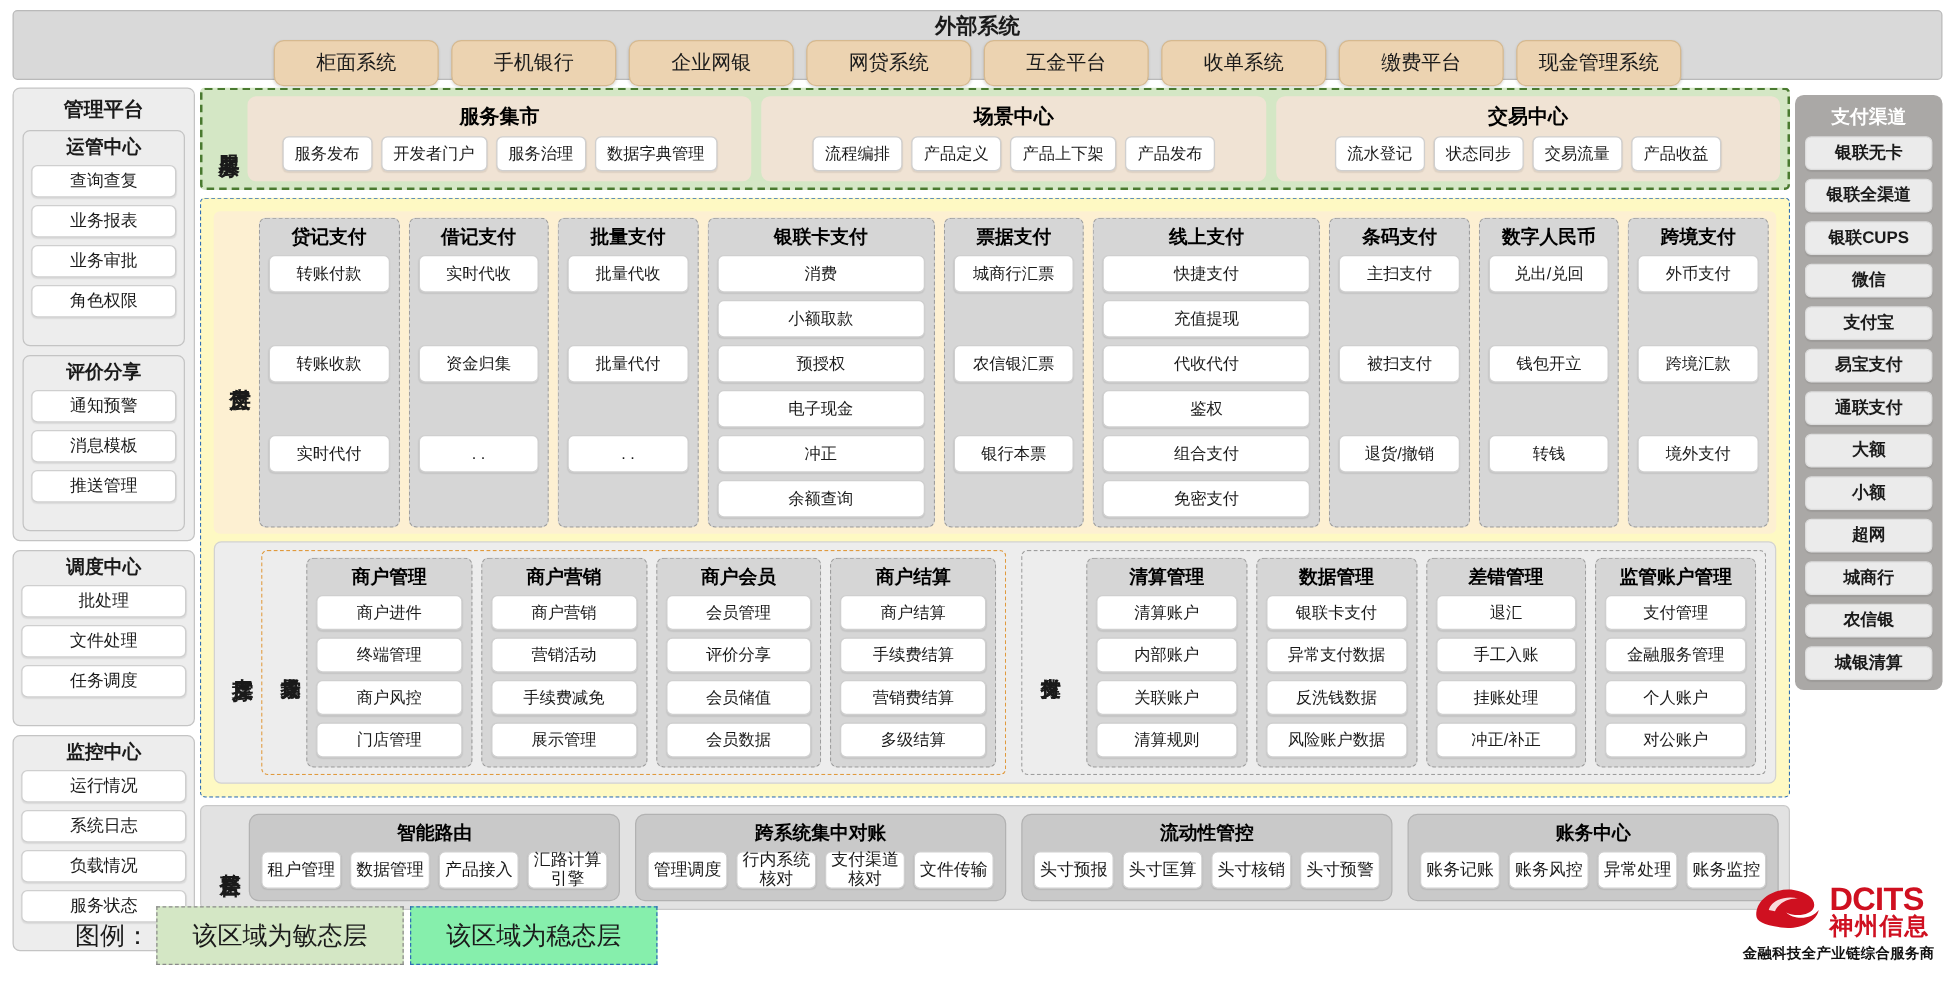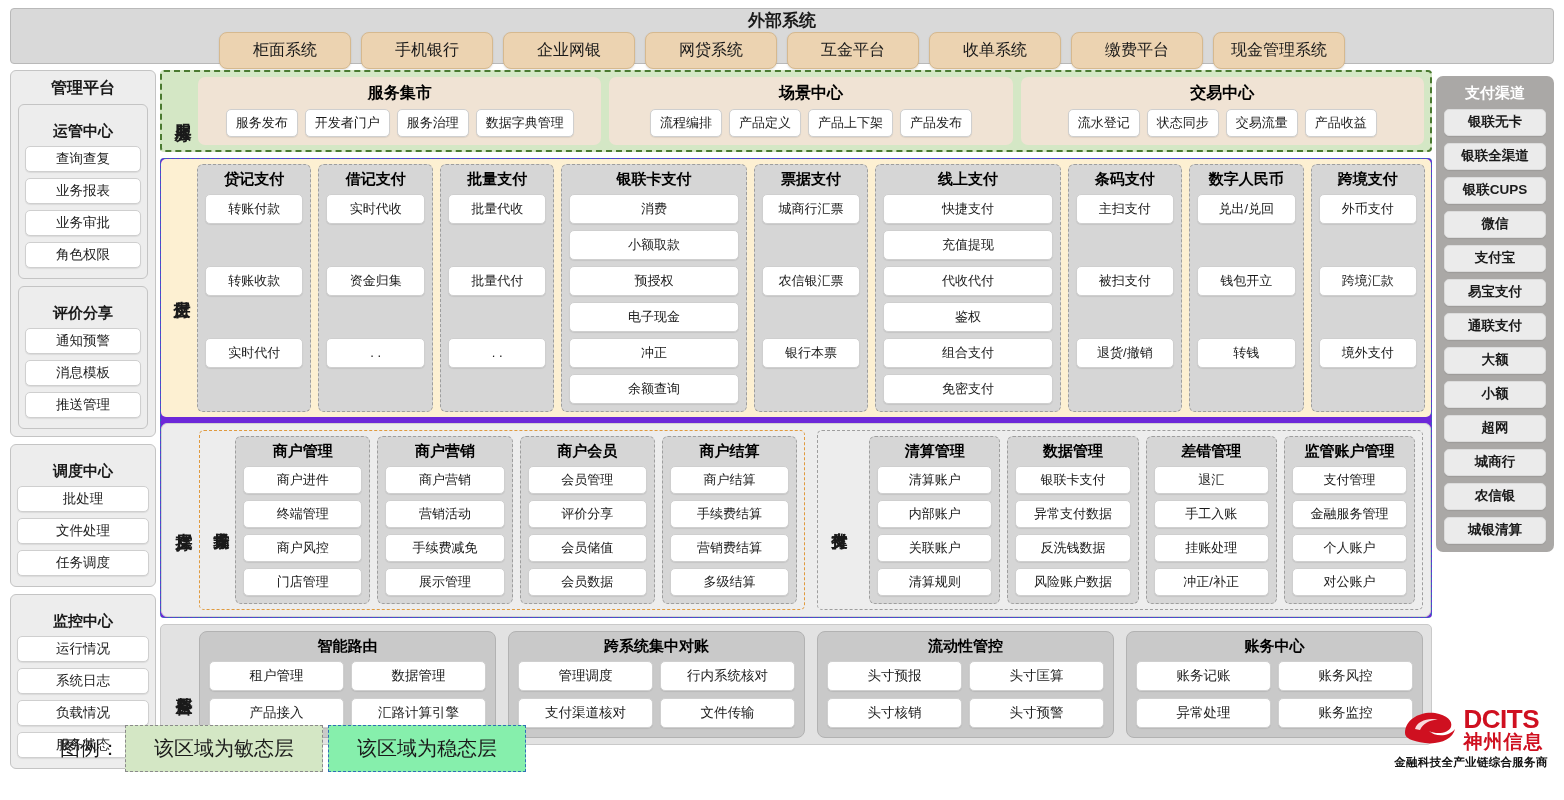--- a/index.html
+++ b/index.html
@@ -50,26 +50,26 @@
   .left-col {
     position:absolute; left:10px; top:70px; width:146px;
   }
   .panel {
     background:#ededed; border:1px solid #c4c4c4; border-radius:6px;
     padding:5px 7px 7px; margin-bottom:7px;
   }
   .panel-title { font-weight:bold; font-size:16px; text-align:center; padding:2px 0 5px; }
   .sub-panel {
     background:#ededed; border:1px solid #c4c4c4; border-radius:6px;
-    padding:14px 6px 6px; margin-bottom:7px;
+    padding:0 6px 6px; margin-bottom:7px;
   }
   .sub-panel:last-child { margin-bottom:0; }
   .sub-title { font-weight:bold; font-size:15px; text-align:center; padding:3px 0 5px; }
   .side-chip { height:26px; margin-bottom:6px; font-size:13.5px; }
-  .side-chip:last-child { margin-bottom:4px; }
+  .side-chip:last-child { margin-bottom:16px; }
 
   
   .right-col {
     position:absolute; left:1436px; top:76px; width:118px;
     background:#aaa8a6; border-radius:7px; padding:5px 8px 8px;
   }
   .right-title { font-weight:bold; font-size:15px; text-align:center; color:#fff; padding:3px 0 6px; }
   .right-chip {
     height:27px; margin-bottom:7px; font-size:13.5px;
     background:#ebebeb; border:1px solid #dcdcdc;font-weight:bold;
@@ -93,22 +93,22 @@
   .svc-groups { display:flex; flex:1; gap:8px; }
   .svc-group {
     flex:1; background:#f0e3d4; border-radius:7px; padding:2px 8px 8px;
   }
   .svc-group .grp-title { font-size:16px; }
   .svc-items { display:flex; justify-content:center; gap:7px; }
   .svc-items .chip { height:28px; padding:0 9px; font-size:13px; flex:0 0 auto; }
 
   
   .blue-box {
-    background:#6d28d9; border:1px dashed #2f6fb5; border-radius:4px;
-    padding:0; margin-bottom:6px;
+    background:#fef9c3; border:1px dashed #2f6fb5; border-radius:4px;
+    padding:10px; margin-bottom:6px;
   }
   .pay-layer {
     background:#fdf0d2; border-radius:5px; display:flex; align-items:stretch;
     padding:5px 6px; margin-bottom:6px;
   }
   .pay-groups { display:flex; flex:1; gap:7px; }
   .pay-group {
     background:#d6d6d6; border:1px dashed #9e9e9e; border-radius:6px;
     padding:1px 7px 7px; display:flex; flex-direction:column;
   }
@@ -144,21 +144,21 @@
   
   .integration-layer {
     background:#e2e2e2; border:1px solid #c9c9c9; border-radius:5px;
     display:flex; align-items:stretch; padding:6px 8px;
   }
   .int-groups { display:flex; flex:1; gap:12px; }
   .int-group {
     flex:1; background:#c9c9c9; border:1px solid #b2b2b2; border-radius:8px;
     padding:1px 9px 9px;
   }
-  .int-cells { display:grid; grid-template-columns:1fr 1fr; gap:7px; }
+  .int-cells { display:grid; grid-template-columns:1fr 1fr 1fr 1fr; gap:7px; }
   .int-cells .chip { height:30px; font-size:13.5px; }
 
   
   .legend { position:absolute; left:60px; top:725px; display:flex; align-items:center; gap:5px; }
   .legend-label { font-size:20px; }
   .legend-chip {
     font-size:20px; padding:9px 28px; text-align:center;
   }
   .legend-chip.agile { background:#d4e7c5; border:1px dashed #8a8a8a; }
   .legend-chip.stable { background:#86efac; border:1px dashed #2f6fb5; }

